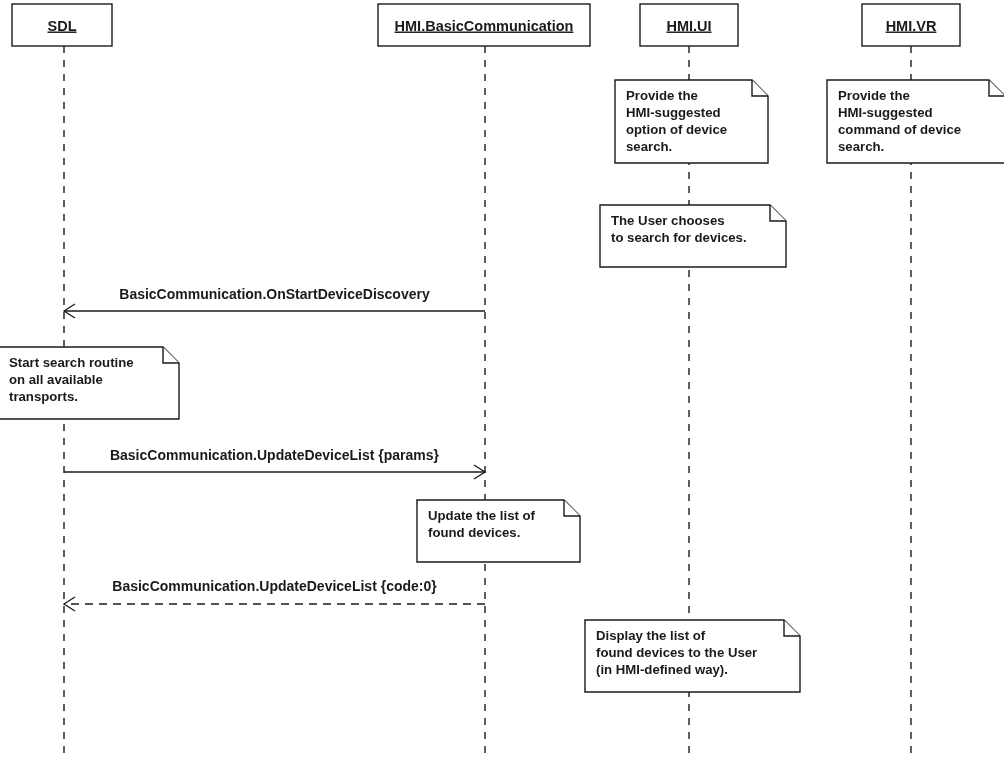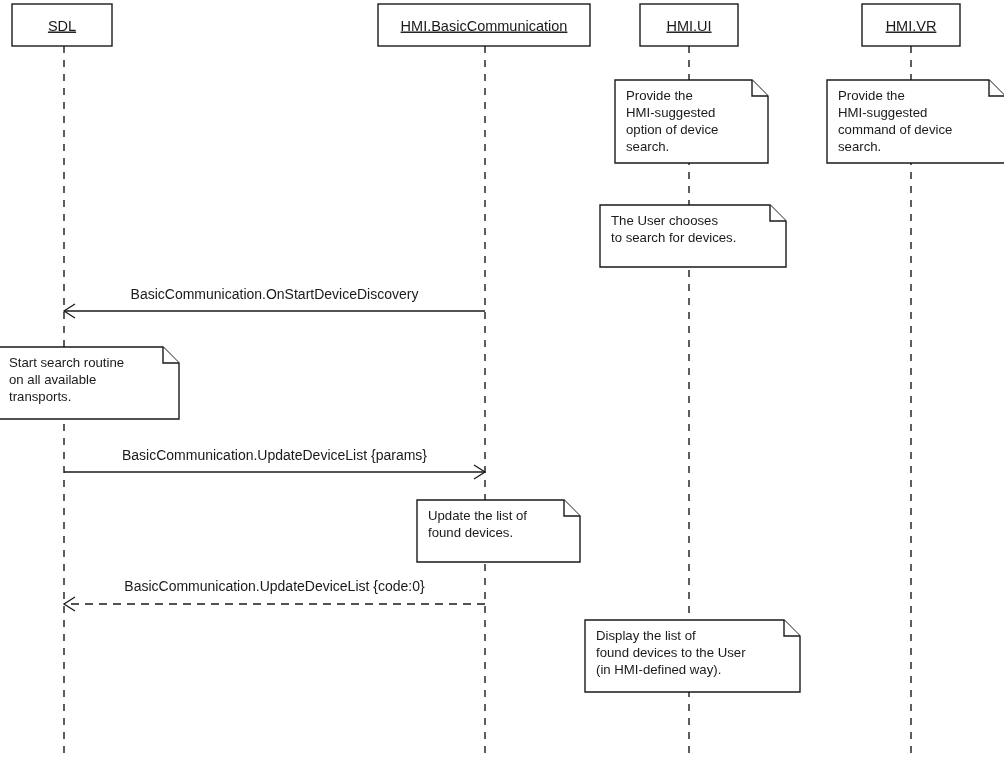--- a/index.html
+++ b/index.html
@@ -10,20 +10,21 @@
   body {
     font-family: "Liberation Sans", sans-serif;
     -webkit-font-smoothing: antialiased;
   }
   #diagram-root {
     position: relative;
     width: 1004px;
     height: 759px;
     overflow: hidden;
     background: #ffffff;
+    font-weight: bold;
   }
   #diagram-svg {
     position: absolute;
     left: 0;
     top: 0;
     width: 1004px;
     height: 759px;
   }
   .lifeline-box {
     fill: #ffffff;

